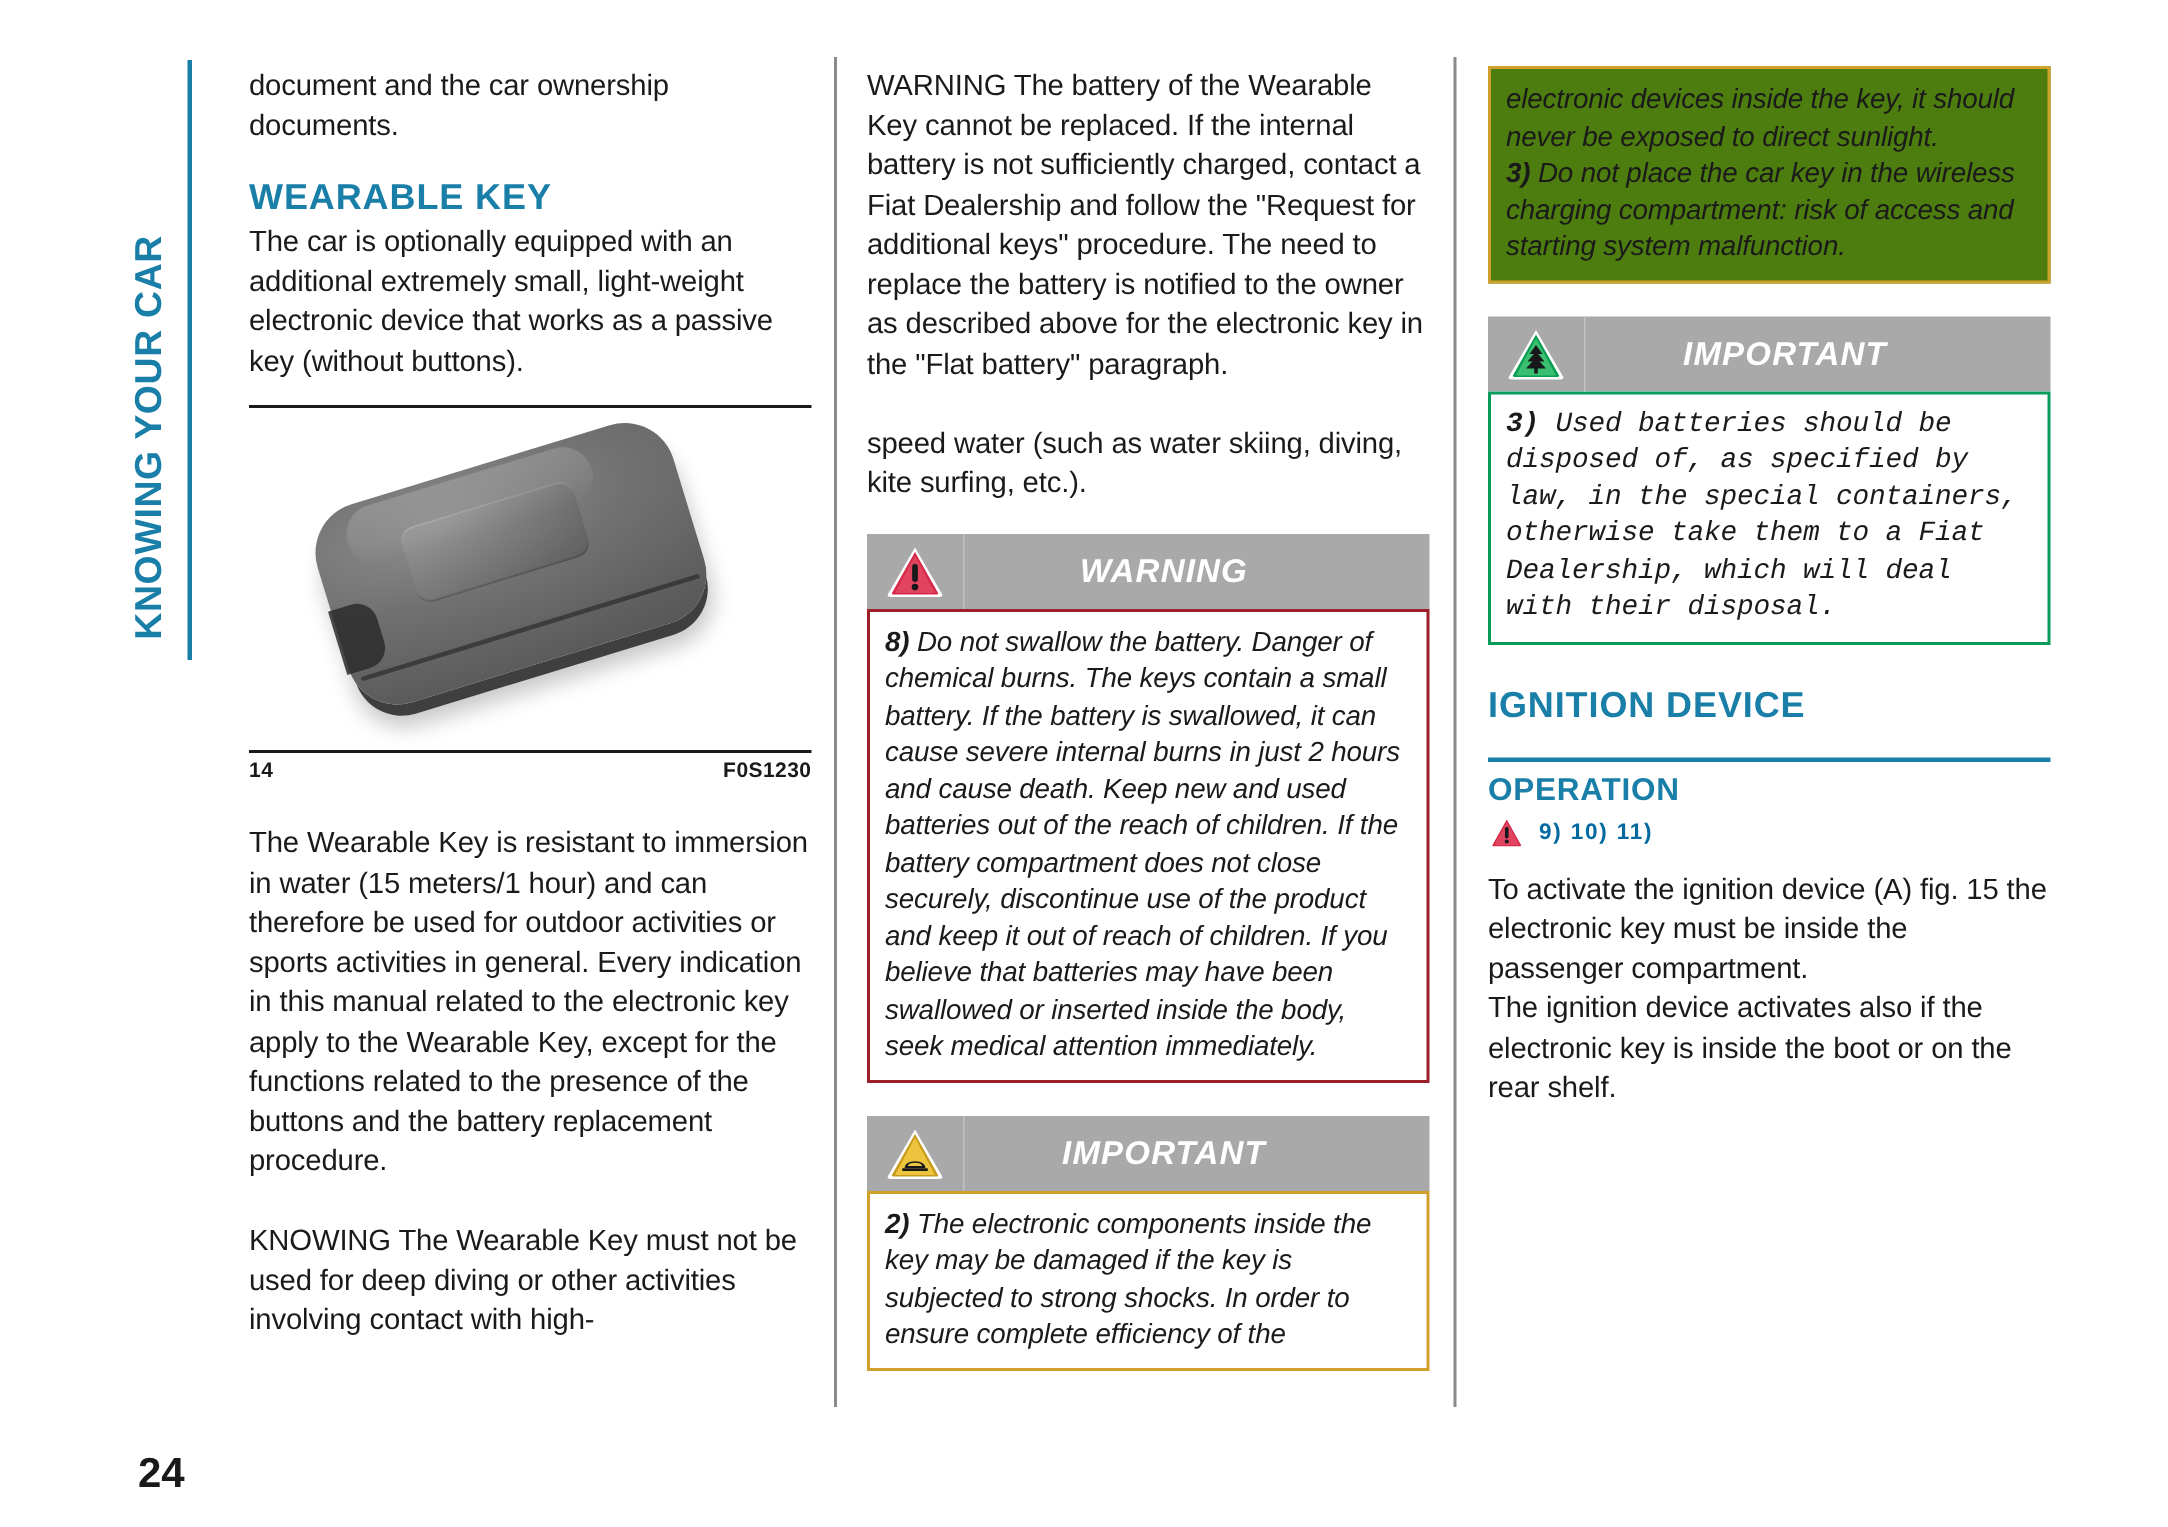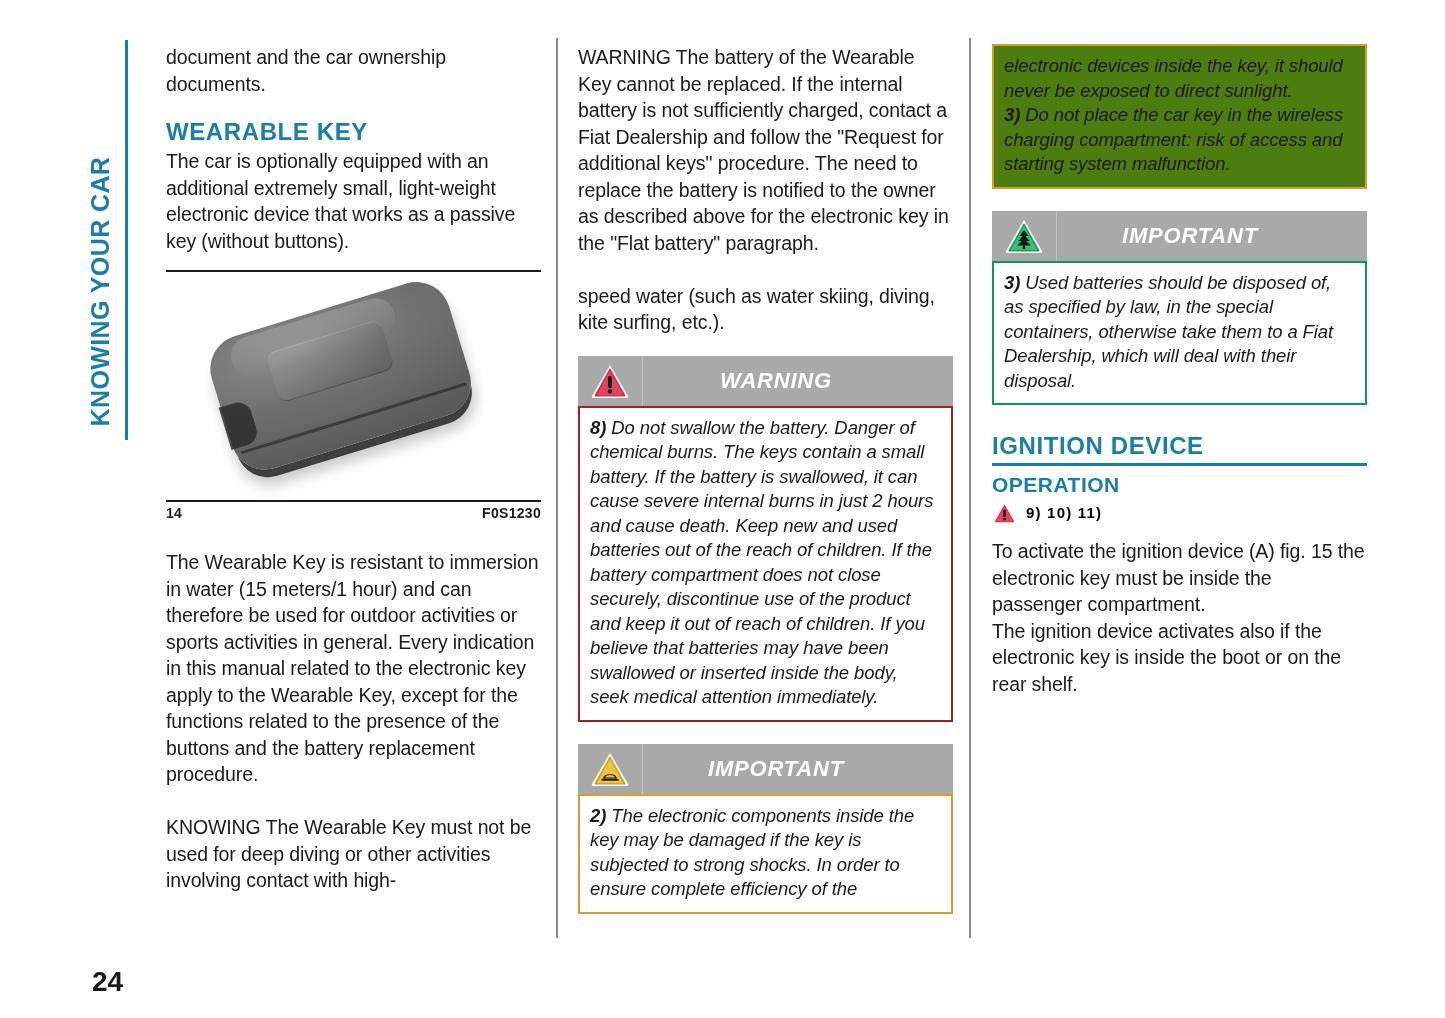--- a/index.html
+++ b/index.html
@@ -85,21 +85,21 @@
   h2.section-head {
     margin: 21px 0 2px 0;
     font-size: 24px;
     font-weight: bold;
     color: #1a7fa8;
     letter-spacing: 0.6px;
     font-family: "Liberation Sans", sans-serif;
   }
   h2.section-head.ruled {
     border-bottom: 3px solid #1a7fa8;
-    padding-bottom: 3px;
+    padding-bottom: 20px;
     margin-bottom: 7px;
   }
   h3.sub-head {
     margin: 0 0 4px 0;
     font-size: 21px;
     font-weight: bold;
     color: #1a7fa8;
     letter-spacing: 0.5px;
   }
 
@@ -208,21 +208,21 @@
   .notice-body {
     border: 2px solid #9c2028;
     background: #ffffff;
     padding: 8px 10px 10px 10px;
     font-size: 18.5px;
     line-height: 24.5px;
     font-style: italic;
     letter-spacing: -0.1px;
   }
   .notice-body.amber { border-color: #cfa12b; }
-  .notice-body.green { border-color: #089b5a; }
+  .notice-body.green { border-color: #089b5a; font-family: Liberation Mono, monospace; }
   .notice-body b { font-style: italic; font-weight: bold; }
 
   .standalone-box {
     border: 2px solid #cfa12b;
     background: #4d7c0f;
     padding: 8px 10px 10px 10px;
     font-size: 18.5px;
     line-height: 24.5px;
     font-style: italic;
     letter-spacing: -0.1px;
@@ -231,21 +231,21 @@
   
   .ref-line {
     display: flex;
     align-items: center;
     gap: 9px;
     margin: 4px 0 14px 0;
   }
   .ref-line .refs {
     font-size: 15px;
     font-weight: bold;
-    color: #000000;
+    color: #0369a1;
     letter-spacing: 1.2px;
   }
 
   
   .page-number {
     position: absolute;
     left: 92px;
     bottom: 20px;
     font-size: 28px;
     font-weight: bold;

